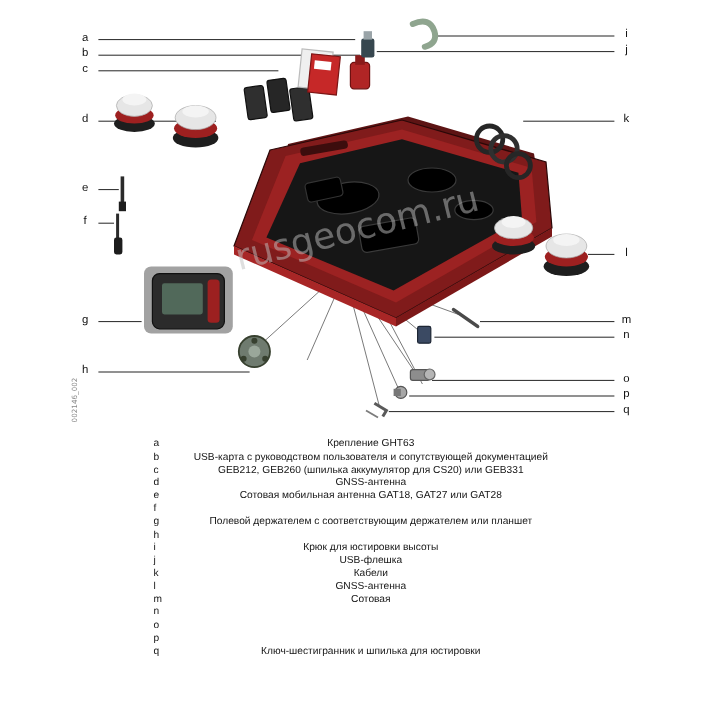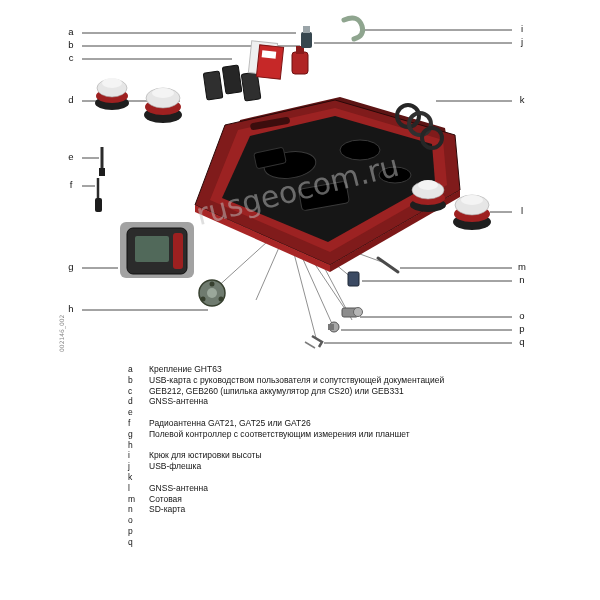--- a/index.html
+++ b/index.html
@@ -12,21 +12,21 @@
   .callout-letter{
     position:absolute;width:12px;text-align:center;
     font-size:9.5px;line-height:10px;color:#111;
   }
   .legend{
     position:absolute;top:364px;left:128px;right:40px;
     font-size:8.5px;line-height:10.8px;color:#141414;
   }
   .legend-row{display:flex;align-items:flex-start;}
   .legend-letter{flex:none;width:21px;}
-  .legend-text{flex:1 1 auto;max-width:320px;}
+  .legend-text{flex:1 1 auto;max-width:320px;text-align:center;}
 </style>
 </head>
 <body>
 
 <div class="page">
 
   <div class="diagram">
     <svg width="600" height="360" viewBox="0 0 600 360" xmlns="http://www.w3.org/2000/svg">
 
       <g stroke="#1a1a1a" stroke-width="0.8">
@@ -218,59 +218,60 @@
     <div class="legend-row">
       <span class="legend-letter">c</span>
       <span class="legend-text">GEB212, GEB260 (шпилька аккумулятор для CS20) или GEB331</span>
     </div>
     <div class="legend-row">
       <span class="legend-letter">d</span>
       <span class="legend-text">GNSS-антенна</span>
     </div>
     <div class="legend-row">
       <span class="legend-letter">e</span>
+      <span class="legend-text">Сотовая мобильная антенна GAT18, GAT27 или GAT28</span>
     </div>
     <div class="legend-row">
       <span class="legend-letter">f</span>
-      <span class="legend-text">Радиоантенна GAT21, GAT25 или GAT26</span>
     </div>
     <div class="legend-row">
       <span class="legend-letter">g</span>
-      <span class="legend-text">Полевой контроллер с соответствующим измерения или планшет</span>
+      <span class="legend-text">Полевой держателем с соответствующим держателем или планшет</span>
     </div>
     <div class="legend-row">
       <span class="legend-letter">h</span>
     </div>
     <div class="legend-row">
       <span class="legend-letter">i</span>
       <span class="legend-text">Крюк для юстировки высоты</span>
     </div>
     <div class="legend-row">
       <span class="legend-letter">j</span>
       <span class="legend-text">USB-флешка</span>
     </div>
     <div class="legend-row">
       <span class="legend-letter">k</span>
+      <span class="legend-text">Кабели</span>
     </div>
     <div class="legend-row">
       <span class="legend-letter">l</span>
       <span class="legend-text">GNSS-антенна</span>
     </div>
     <div class="legend-row">
       <span class="legend-letter">m</span>
       <span class="legend-text">Сотовая</span>
     </div>
     <div class="legend-row">
       <span class="legend-letter">n</span>
-      <span class="legend-text">SD-карта</span>
     </div>
     <div class="legend-row">
       <span class="legend-letter">o</span>
     </div>
     <div class="legend-row">
       <span class="legend-letter">p</span>
     </div>
     <div class="legend-row">
       <span class="legend-letter">q</span>
+      <span class="legend-text">Ключ-шестигранник и шпилька для юстировки</span>
     </div>
   </div>
 
 </div>
 
 </body></html>

